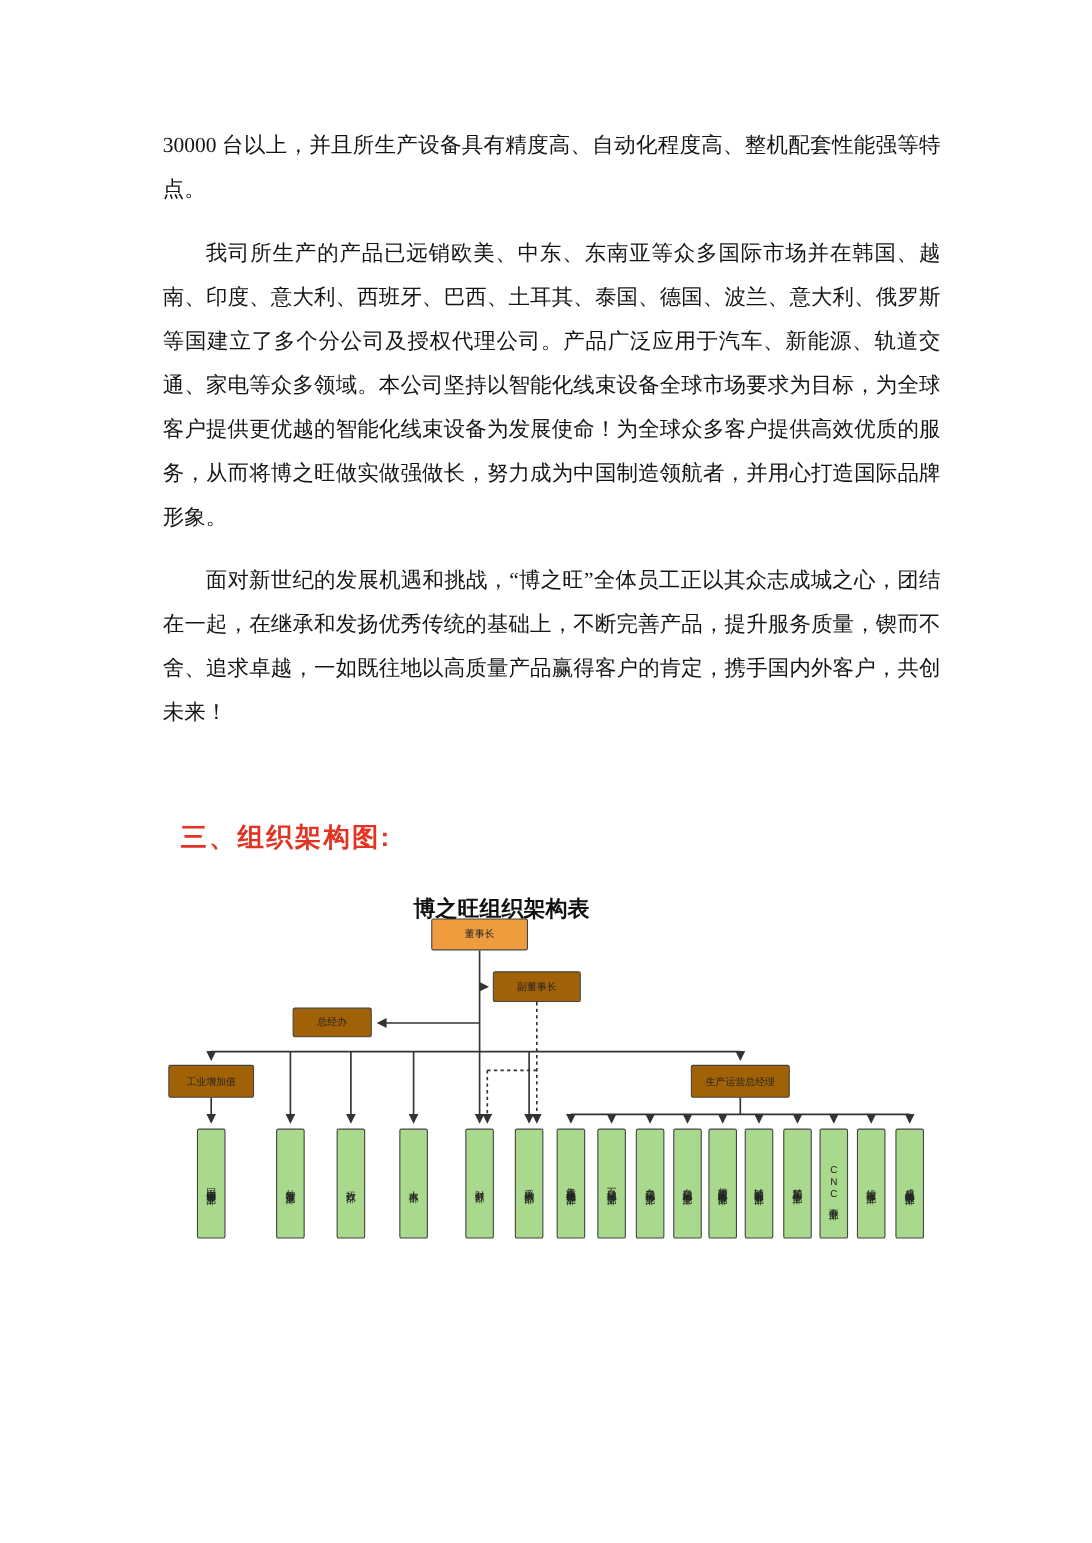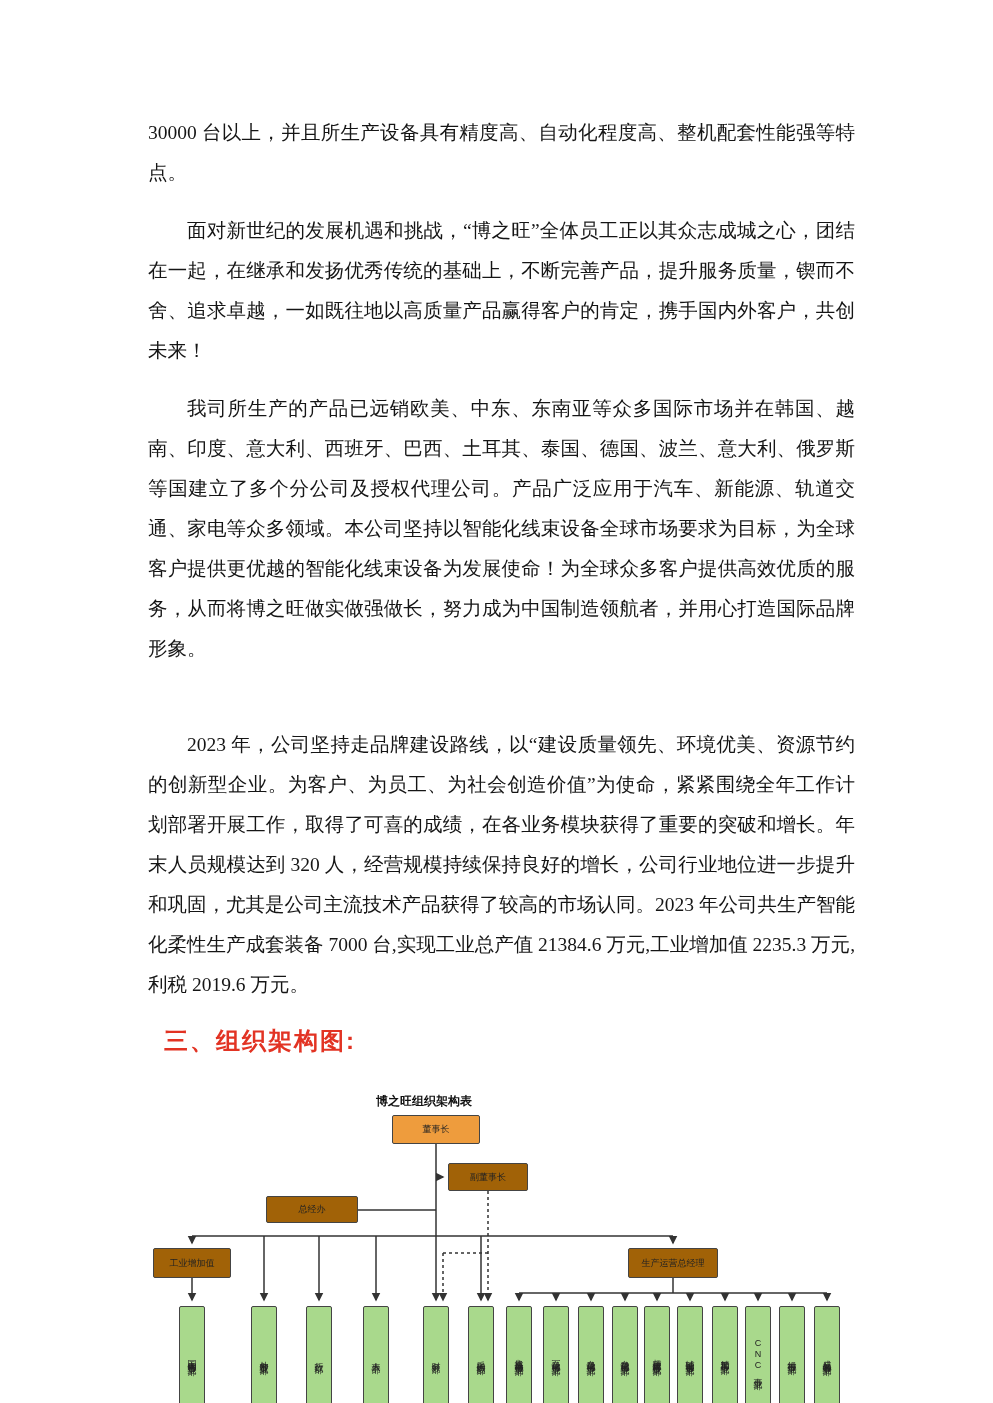--- a/index.html
+++ b/index.html
@@ -25,21 +25,21 @@
   }
   .spacer-lg{height:38px;}
   .spacer-md{height:20px;}
   
   .orgchart{
     position:relative;width:700px;height:335px;margin-top:16px;
     font-family:"Liberation Sans","DejaVu Sans",sans-serif;
   }
   .orgchart svg{position:absolute;left:0;top:0;}
   .chart-title{
-    position:absolute;left:228px;top:0;font-size:12px;font-weight:bold;color:#111;
+    position:absolute;left:228px;top:0;font-size:20px;font-weight:bold;color:#111;
   }
   .node{
     position:absolute;display:flex;align-items:center;justify-content:center;
     font-size:9px;color:#222;border:1.5px solid #444;box-sizing:border-box;
     border-radius:2px;
   }
   .node.chairman{background:#ee9c3d;}
   .node.teal{background:#a16207;}
   .dept{
     position:absolute;top:213px;width:26px;height:100px;background:#a9d98c;
@@ -50,26 +50,25 @@
     writing-mode:vertical-rl;text-orientation:upright;
     font-size:9px;line-height:10px;letter-spacing:1px;color:#222;
   }
 </style>
 </head>
 <body>
 
 <div class="content">
 
   <p class="para">30000 台以上，并且所生产设备具有精度高、自动化程度高、整机配套性能强等特点。</p>
+  <p class="para indent">我司所生产的产品已远销欧美、中东、东南亚等众多国际市场并在韩国、越南、印度、意大利、西班牙、巴西、土耳其、泰国、德国、波兰、意大利、俄罗斯等国建立了多个分公司及授权代理公司。产品广泛应用于汽车、新能源、轨道交通、家电等众多领域。本公司坚持以智能化线束设备全球市场要求为目标，为全球客户提供更优越的智能化线束设备为发展使命！为全球众多客户提供高效优质的服务，从而将博之旺做实做强做长，努力成为中国制造领航者，并用心打造国际品牌形象。</p>
   <p class="para indent">面对新世纪的发展机遇和挑战，“博之旺”全体员工正以其众志成城之心，团结在一起，在继承和发扬优秀传统的基础上，不断完善产品，提升服务质量，锲而不舍、追求卓越，一如既往地以高质量产品赢得客户的肯定，携手国内外客户，共创未来！</p>
-  <p class="para indent">我司所生产的产品已远销欧美、中东、东南亚等众多国际市场并在韩国、越南、印度、意大利、西班牙、巴西、土耳其、泰国、德国、波兰、意大利、俄罗斯等国建立了多个分公司及授权代理公司。产品广泛应用于汽车、新能源、轨道交通、家电等众多领域。本公司坚持以智能化线束设备全球市场要求为目标，为全球客户提供更优越的智能化线束设备为发展使命！为全球众多客户提供高效优质的服务，从而将博之旺做实做强做长，努力成为中国制造领航者，并用心打造国际品牌形象。</p>
 
   <div class="spacer-lg"></div>
 
-  <p class="para indent">2023 年，公司坚持走品牌建设路线，以“建设质量领先、环境优美、资源节约的创新型企业。为客户、为员工、为社会创造价值”为使命，紧紧围绕全年工作计划部署开展工作，取得了可喜的成绩，在各业务模块获得了重要的突破和增长。年末人员规模达到 320 人，经营规模持续保持良好的增长，公司行业地位进一步提升和巩固，尤其是公司主流技术产品获得了较高的市场认同。2023 年公司共生产智能化柔性生产成套装备 7000 台,实现工业总产值 21384.6 万元,工业增加值 2235.3 万元,利税 2019.6 万元。</p>
 
   <h2 class="h-red">三、组织架构图:</h2>
   <div class="spacer-md"></div>
 
   <div class="orgchart">
 
     <svg width="700" height="335" viewBox="0 0 700 335">
       <defs>
         <marker id="ar" markerWidth="7" markerHeight="7" refX="5" refY="3" orient="auto">
           <path d="M0,0 L6,3 L0,6 Z" fill="#333"></path>
@@ -111,21 +110,21 @@
           <line x1="295" y1="160" x2="340" y2="160"></line>
           <line x1="295" y1="160" x2="295" y2="207" marker-end="url(#ar)"></line>
         </g>
       </g>
     </svg>
 
     <div class="chart-title">博之旺组织架构表</div>
 
     <div class="node chairman" style="left:244px;top:22px;width:88px;height:29px;">董事长</div>
     <div class="node teal" style="left:300px;top:70px;width:80px;height:28px;">副董事长</div>
-    <div class="node teal" style="left:118px;top:103px;width:92px;height:27px;">总经办</div>
+    <div class="node teal" style="left:118px;top:103px;width:72px;height:27px;">总经办</div>
     <div class="node teal" style="left:5px;top:155px;width:78px;height:30px;">工业增加值</div>
     <div class="node teal" style="left:480px;top:155px;width:90px;height:30px;">生产运营总经理</div>
 
     <div class="dept" style="left:31px;">
         <span>国内销售事业部</span>
       </div>
     <div class="dept" style="left:103px;">
         <span>外贸事业部</span>
       </div>
     <div class="dept" style="left:158px;">

